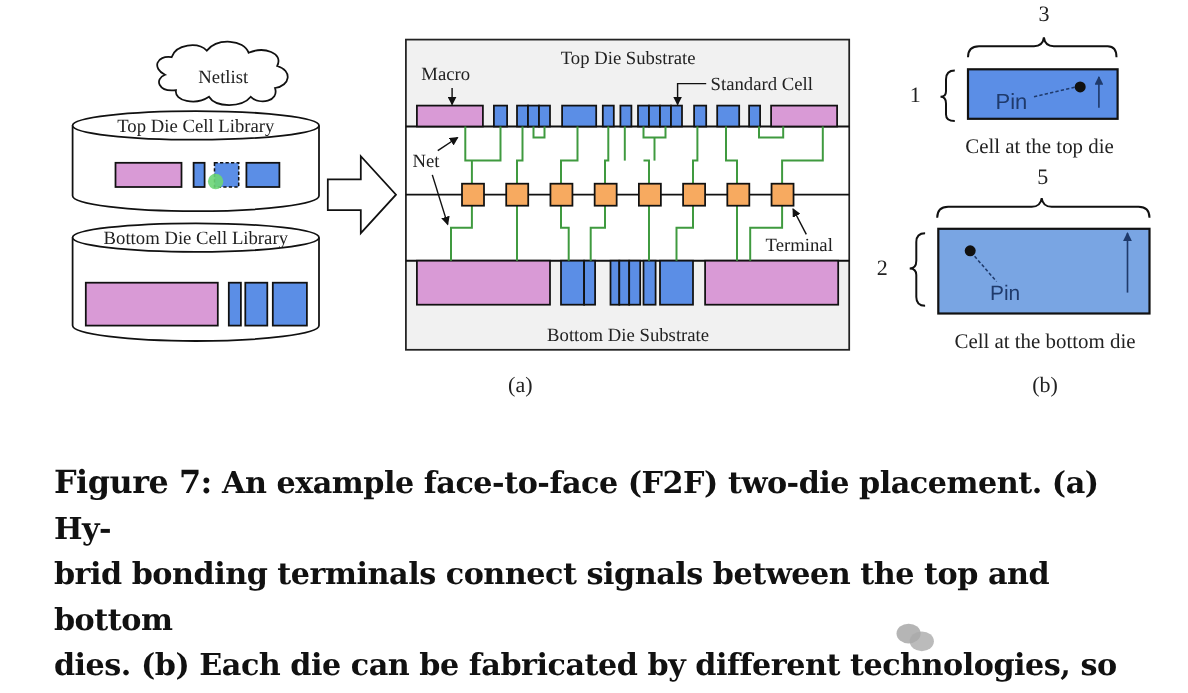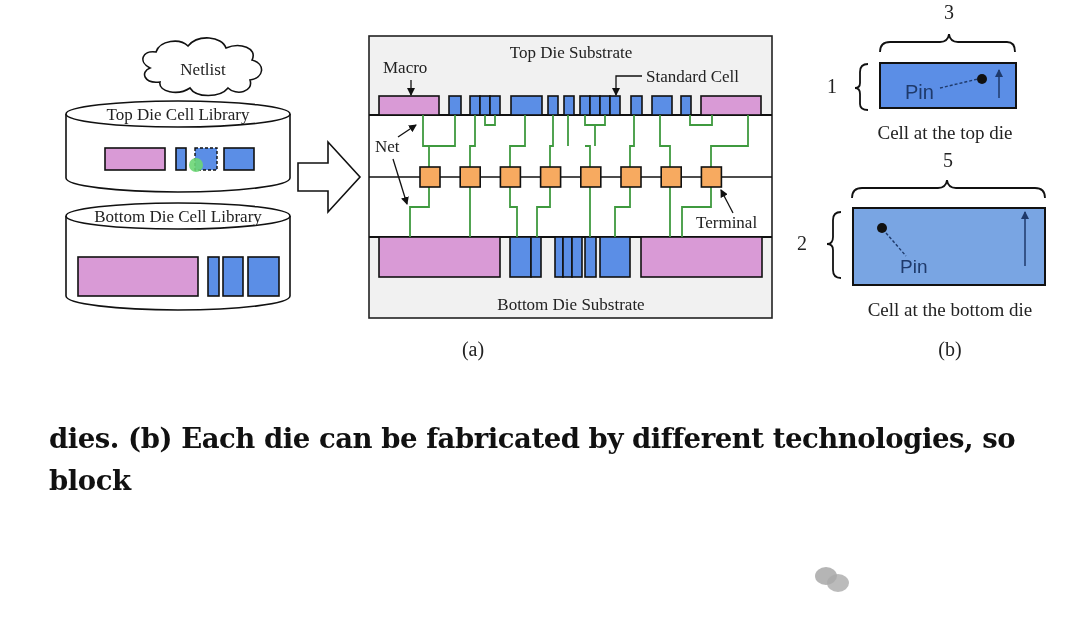--- a/index.html
+++ b/index.html
@@ -165,20 +165,22 @@
     <circle cx="882" cy="228" r="5" fill="#111"></circle>
     <line x1="886" y1="233" x2="906" y2="256" stroke="#1f3a6b" stroke-width="1.4" stroke-dasharray="3,2"></line>
     <text x="900" y="273" font-size="19" class="sans" fill="#1f3a6b">Pin</text>
     <line x1="1025" y1="266" x2="1025" y2="212" stroke="#1f3a6b" stroke-width="1.5" marker-end="url(#arrowhead-navy)"></line>
     <text x="950" y="316" text-anchor="middle" font-size="19" class="serif">Cell at the bottom die</text>
     <text x="950" y="356" text-anchor="middle" font-size="20" class="serif">(b)</text>
   </g>
 </svg>
 
 <div id="caption">
+  <div><span class="fig-label">Figure 7:</span><span> An example face-to-face (F2F) two-die placement. (a) Hy-</span></div>
+  <div>brid bonding terminals connect signals between the top and bottom</div>
   <div>dies. (b) Each die can be fabricated by different technologies, so block</div>
 
 </div>
 
 <div id="watermark">
   <span class="wm-icon">
       <span class="b1"></span>
       <span class="b2"></span>
     </span>
 </div>

